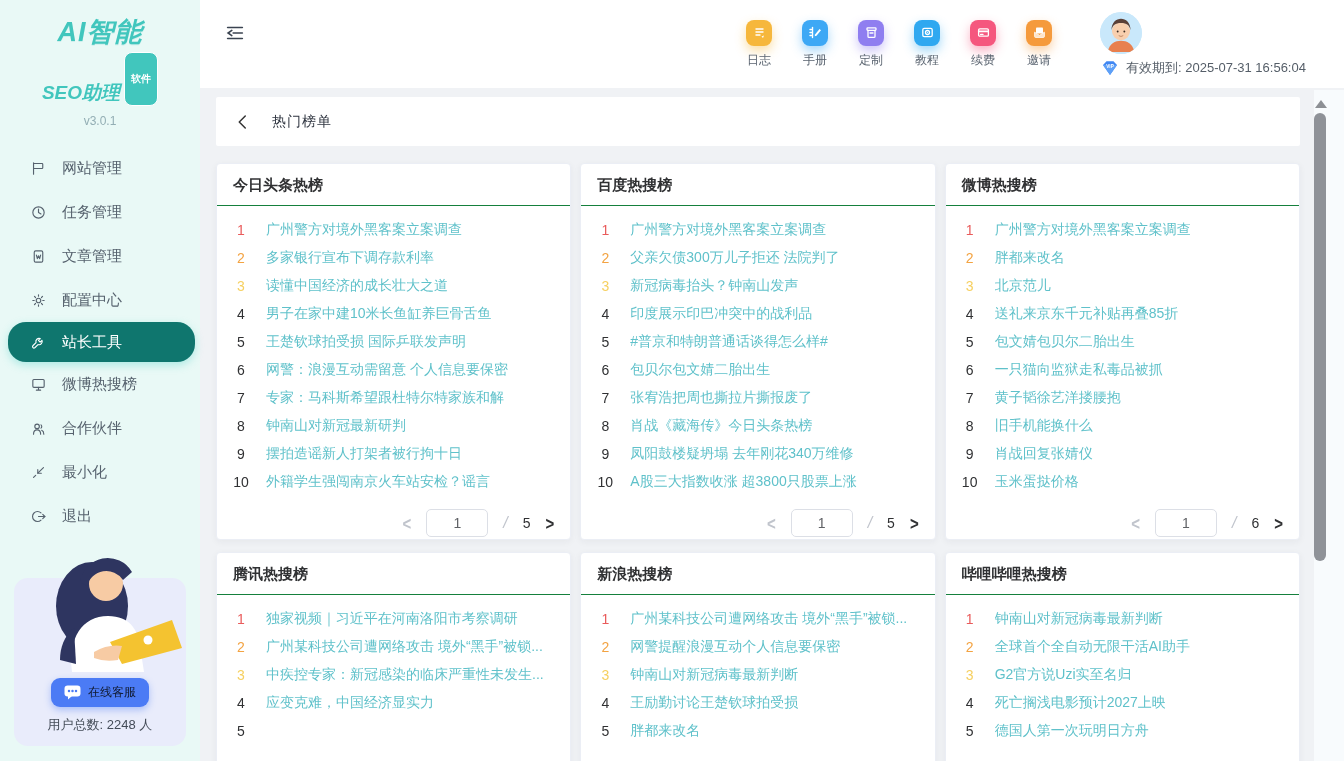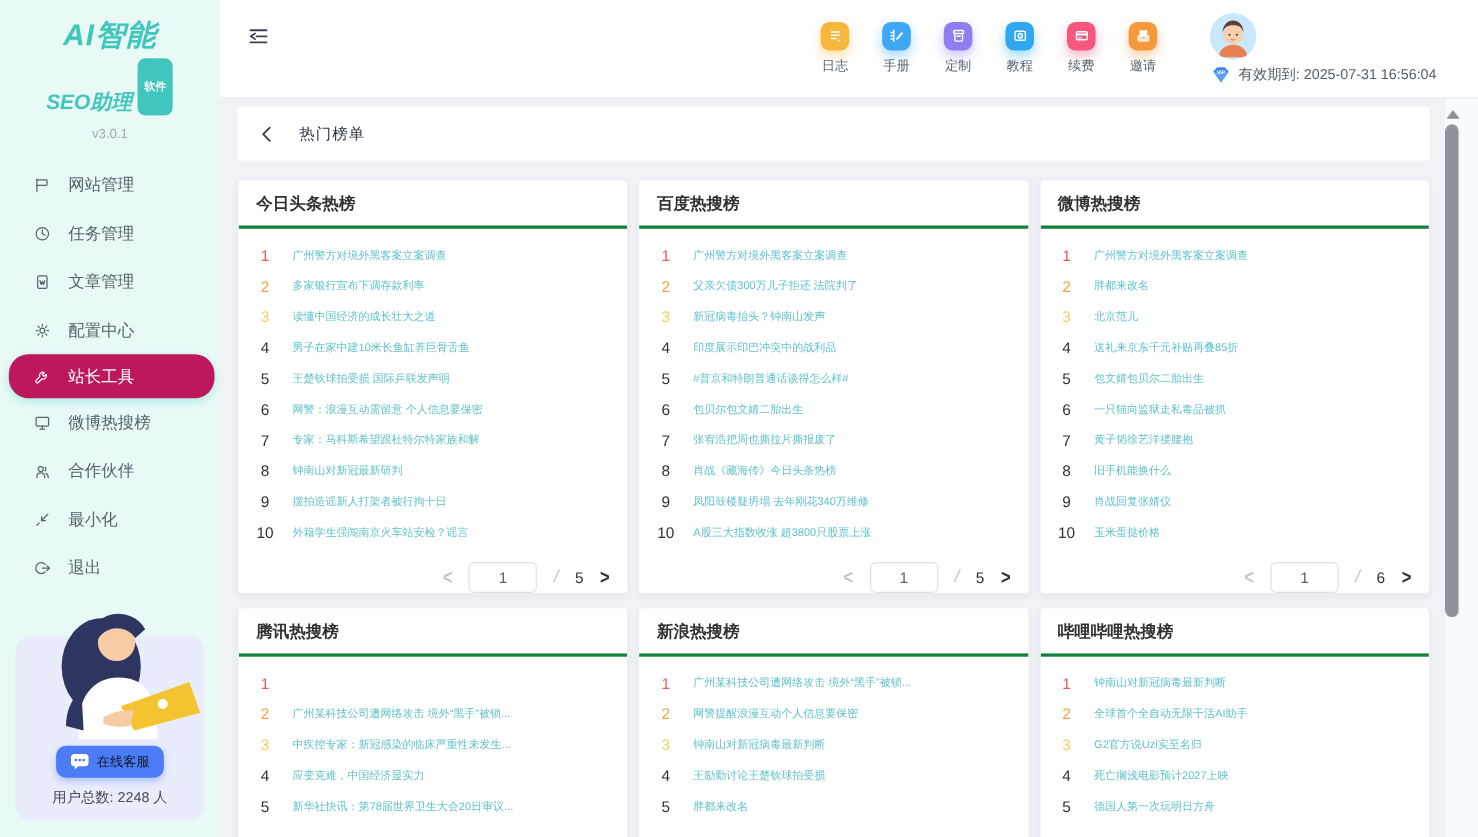--- a/index.html
+++ b/index.html
@@ -10,21 +10,21 @@
   
   .sidebar { width:200px; flex-shrink:0; background:#e9f9f6; position:relative; z-index:3; }
   .logo { text-align:center; padding-top:14px; }
   .logo-line1 { font-size:27px; font-weight:800; font-style:italic; color:#41c6bd; letter-spacing:1px; text-shadow:0 1px 0 #cdefec; }
   .logo-line2 { font-size:19px; font-weight:800; font-style:italic; color:#41c6bd; margin-top:2px; display:flex; justify-content:center; align-items:flex-end; gap:4px; }
   .logo-badge { font-size:10px; font-style:normal; font-weight:700; color:#fff; background:#41c6bd; border:1px solid #fff; border-radius:8px; padding:19px 6px; }
   .version { font-size:12px; color:#93aeb4; margin-top:8px; }
   .menu { margin-top:18px; }
   .menu-item { display:flex; align-items:center; gap:15px; height:44px; padding-left:30px; font-size:15px; color:#56626e; cursor:pointer; }
   .menu-item svg { width:17px; height:17px; stroke:currentColor; fill:none; stroke-width:1.6; stroke-linecap:round; stroke-linejoin:round; flex-shrink:0; }
-  .menu-item.active { background:#be185d; color:#fff; border-radius:18px; margin:0 5px 0 8px; height:40px; padding-left:22px; box-shadow:0 3px 8px rgba(59,205,194,.35); }
+  .menu-item.active { background:#0f766e; color:#fff; border-radius:18px; margin:0 5px 0 8px; height:40px; padding-left:22px; box-shadow:0 3px 8px rgba(59,205,194,.35); }
   .service-panel { position:absolute; left:14px; right:14px; bottom:15px; background:#e9ecfb; border-radius:14px; padding:100px 8px 12px; text-align:center; }
   .service-illu { position:absolute; left:50%; transform:translateX(-50%); top:-46px; }
   .service-btn { background:#4b7bf5; color:#0f172a; border:none; border-radius:9px; padding:6px 13px; font-size:12px; display:inline-flex; align-items:center; gap:7px; cursor:pointer; font-family:inherit; box-shadow:0 3px 7px rgba(75,123,245,.4); }
   .user-total { margin-top:9px; font-size:13px; color:#444c58; }
 
   
   .main { flex:1; display:flex; flex-direction:column; min-width:0; }
   .topbar { height:88px; background:#fff; display:flex; align-items:center; padding:0 26px 0 24px; flex-shrink:0; }
   .collapse-btn { cursor:pointer; margin-top:-18px; }
   .topbar-spacer { flex:1; }
@@ -42,27 +42,27 @@
   .avatar { width:42px; height:42px; border-radius:50%; overflow:hidden; background:#c9e8fb; cursor:pointer; }
   .vip-row { display:flex; align-items:center; gap:6px; font-size:13px; color:#555e68; margin-top:5px; white-space:nowrap; }
 
   .content { flex:1; padding:9px 44px 0 16px; overflow:hidden; }
   .page-header { background:#fff; height:49px; display:flex; align-items:center; gap:20px; padding:0 18px; border-radius:2px; }
   .back-btn { cursor:pointer; display:flex; align-items:center; }
   .page-title { font-size:14px; color:#2f3540; font-weight:500; letter-spacing:1px; }
 
   .boards { display:grid; grid-template-columns:repeat(3,1fr); gap:12px 9px; margin-top:17px; }
   .board-card { background:#fff; border:1px solid #ebeef5; border-radius:4px; height:377px; box-shadow:0 2px 7px rgba(31,45,61,.05); overflow:hidden; }
-  .board-header { padding:12px 16px 10px; border-bottom:3px solid #15803d; }
+  .board-header { padding:12px 16px 10px; border-bottom:1px solid #15803d; }
   .board-title { font-size:15px; font-weight:700; color:#303133; }
   .board-list { padding:10px 14px 0 12px; }
   .board-row { display:flex; align-items:center; height:28px; gap:13px; }
   .rank { width:24px; text-align:center; font-size:14px; color:#303133; flex-shrink:0; }
   .rank-1 { color:#e95b5b; } .rank-2 { color:#f3a342; } .rank-3 { color:#f6d061; }
-  .item-link { font-size:10px; color:#5fc1ca; white-space:nowrap; overflow:hidden; cursor:pointer; text-decoration:none; }
+  .item-link { font-size:14px; color:#5fc1ca; white-space:nowrap; overflow:hidden; cursor:pointer; text-decoration:none; }
   .pagi { display:flex; align-items:center; justify-content:flex-end; gap:15px; padding:13px 16px 0; font-size:14px; }
   .pg-arrow { font-size:15px; font-weight:700; cursor:pointer; color:#303133; transform:scaleY(1.25); }
   .pg-arrow.disabled { color:#c0c4cc; }
   .pg-box { width:62px; height:28px; border:1px solid #dcdfe6; border-radius:5px; display:flex; align-items:center; justify-content:center; color:#606266; background:#fff; cursor:text; }
   .pg-slash { color:#c0c4cc; font-size:16px; font-style:italic; }
   .pg-total { color:#303133; }
 
   
   .scroll-track { position:fixed; right:0; top:90px; bottom:0; width:30px; background:#f8fbfd; z-index:5; }
   .scroll-up { position:fixed; top:100px; left:1315px; width:0; height:0; border-left:6px solid transparent; border-right:6px solid transparent; border-bottom:8px solid #8d9095; z-index:6; }
@@ -446,36 +446,36 @@
               <span class="pg-arrow">&gt;</span>
             </div>
           </section>
           <section class="board-card">
             <div class="board-header">
               <div class="board-title">腾讯热搜榜</div>
             </div>
             <div class="board-list">
               <div class="board-row">
                 <span class="rank rank-1">1</span>
+                <a class="item-link">独家视频｜习近平在河南洛阳市考察调研</a>
               </div>
               <div class="board-row">
                 <span class="rank rank-2">2</span>
                 <a class="item-link">广州某科技公司遭网络攻击 境外“黑手”被锁...</a>
               </div>
               <div class="board-row">
                 <span class="rank rank-3">3</span>
                 <a class="item-link">中疾控专家：新冠感染的临床严重性未发生...</a>
               </div>
               <div class="board-row">
                 <span class="rank rank-4">4</span>
                 <a class="item-link">应变克难，中国经济显实力</a>
               </div>
               <div class="board-row">
                 <span class="rank rank-5">5</span>
-                <a class="item-link">新华社快讯：第78届世界卫生大会20日审议...</a>
               </div>
             </div>
           </section>
           <section class="board-card">
             <div class="board-header">
               <div class="board-title">新浪热搜榜</div>
             </div>
             <div class="board-list">
               <div class="board-row">
                 <span class="rank rank-1">1</span>

